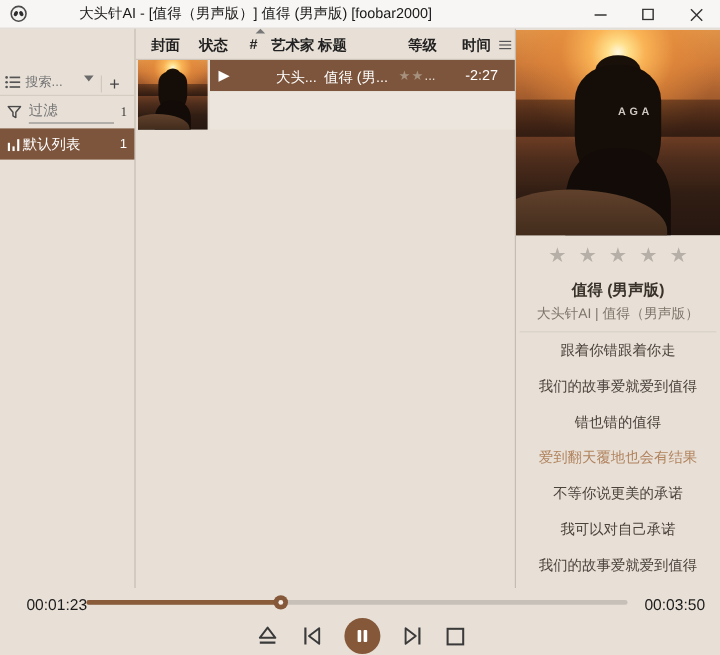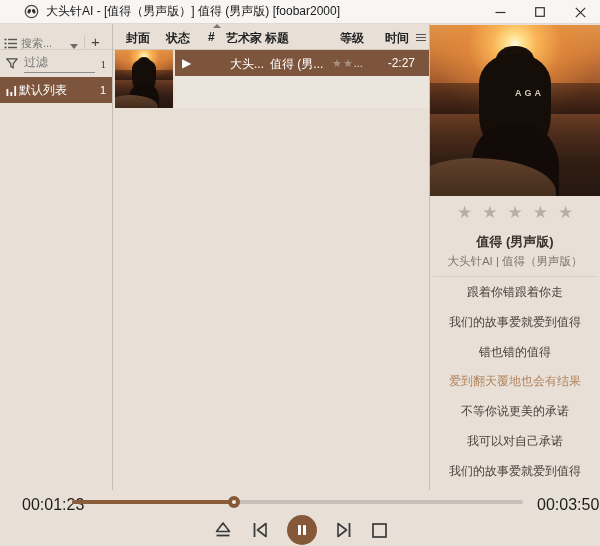--- a/index.html
+++ b/index.html
@@ -5,35 +5,36 @@
   * { margin:0; padding:0; box-sizing:border-box; }
   html,body { background:#d8d0c7; }
   .window {
     position:relative; width:600px; height:546px; overflow:hidden;
     background:#e8e0d7; font-family:"Liberation Sans", sans-serif;
     color:#2b2b2b; font-size:12px;
   }
   
   .titlebar {
     position:absolute; left:0; top:0; width:600px; height:24px;
-    background:#f8f6f4; display:flex; align-items:center; padding:0 24px;
+    background:#f8f6f4; display:flex; align-items:center; padding:0 8px;
     border-bottom:1px solid #dedad4;
+    gap:36px;
   }
   .titlebar .app-icon { width:15px; height:15px; margin-right:7px; flex:0 0 auto; }
   .titlebar .title-text { font-size:12px; color:#191919; white-space:nowrap; }
   .win-controls { position:absolute; right:0; top:0; height:24px; display:flex; }
   .win-btn { width:40px; height:24px; display:flex; align-items:center; justify-content:center; cursor:default; }
   .win-btn svg { display:block; }
   
   .content { position:absolute; left:0; top:24px; width:600px; height:466px; display:flex; }
   .sidebar { width:113px; height:100%; border-right:1px solid #c6bdb2; position:relative; }
   .plpanel { width:317px; height:100%; border-right:1px solid #c6bdb2; position:relative; }
   .rpanel  { width:170px; height:100%; position:relative; }
   
-  .sb-toolbar { height:26px; display:flex; align-items:flex-end; padding:0 4px; border-bottom:1px solid #d5cdc2; }
+  .sb-toolbar { height:26px; display:flex; align-items:flex-start; padding:16px 4px; border-bottom:1px solid #d5cdc2;margin-top:23px; }
   .sb-toolbar .ico { flex:0 0 auto; }
   .search-input {
     width:46px; border:none; background:transparent; font-family:inherit;
     font-size:11px; color:#555; margin-left:4px; outline:none;
   }
   .caret-down { width:0; height:0; border-left:4px solid transparent; border-right:4px solid transparent; border-top:5px solid #6b6b6b; margin:0 3px; }
   .sb-sep { width:1px; height:14px; background:#d0c8bd; margin:0 3px; }
   .plus-btn { font-size:15px; color:#444; line-height:1; padding:0 3px; cursor:default; }
   .sb-filter { height:27px; display:flex; align-items:center; padding:0 6px;font-family:Liberation Serif, serif; }
   .filter-input {
@@ -102,21 +103,21 @@
     font-size:13px; font-weight:bold; color:#38322b; }
   .np-artist { position:absolute; left:0; top:230px; width:170px; text-align:center;
     font-size:11.5px; color:#7e756a; white-space:nowrap; }
   .np-divider { position:absolute; left:3px; top:252px; width:164px; height:1px; background:#d8d1c7; }
   .lyrics { position:absolute; left:0; top:254px; width:170px; }
   .lyric { height:29.8px; line-height:29.8px; text-align:center; font-size:12px;
     color:#4a433c; white-space:nowrap; }
   .lyric.active { color:#b1845f;text-align:center; }
   
   .bottombar { position:absolute; left:0; top:490px; width:600px; height:56px; }
-  .time { position:absolute; top:6px; font-size:16px; color:#1d1d1d; }
+  .time { position:absolute; top:6px; font-size:13px; color:#1d1d1d; }
   .time.elapsed { left:22px; }
   .time.total { left:537px; }
   .seek { position:absolute; left:72px; top:10px; width:451px; height:4px;
     background:#c6c0b9; border-radius:2px; }
   .seek-fill { position:absolute; left:0; top:0; height:4px; background:#8a5c3a; border-radius:2px; }
   .seek-knob { position:absolute; top:-4px; width:12px; height:12px; border-radius:50%;
     background:#85583a; transform:translateX(-50%); }
   .seek-knob::after { content:""; position:absolute; left:4px; top:4px; width:4px; height:4px;
     border-radius:50%; background:#f4efe9; }
   .transport { position:absolute; left:0; top:24px; width:600px; height:32px;

